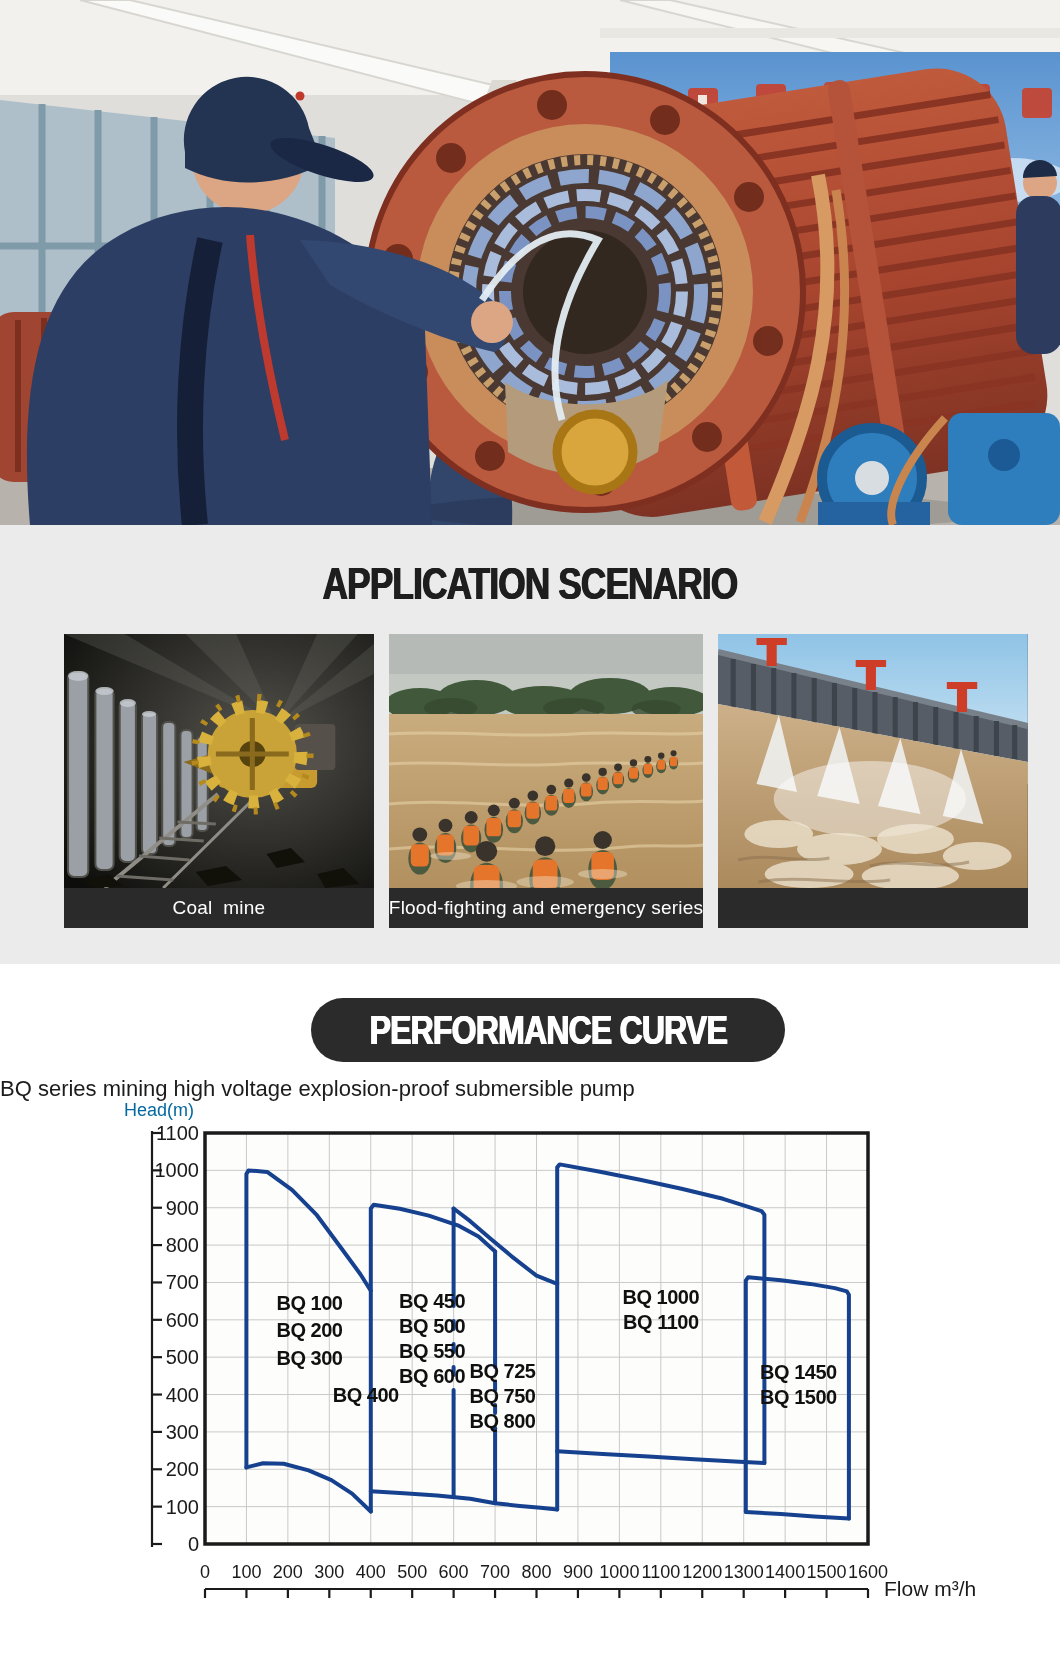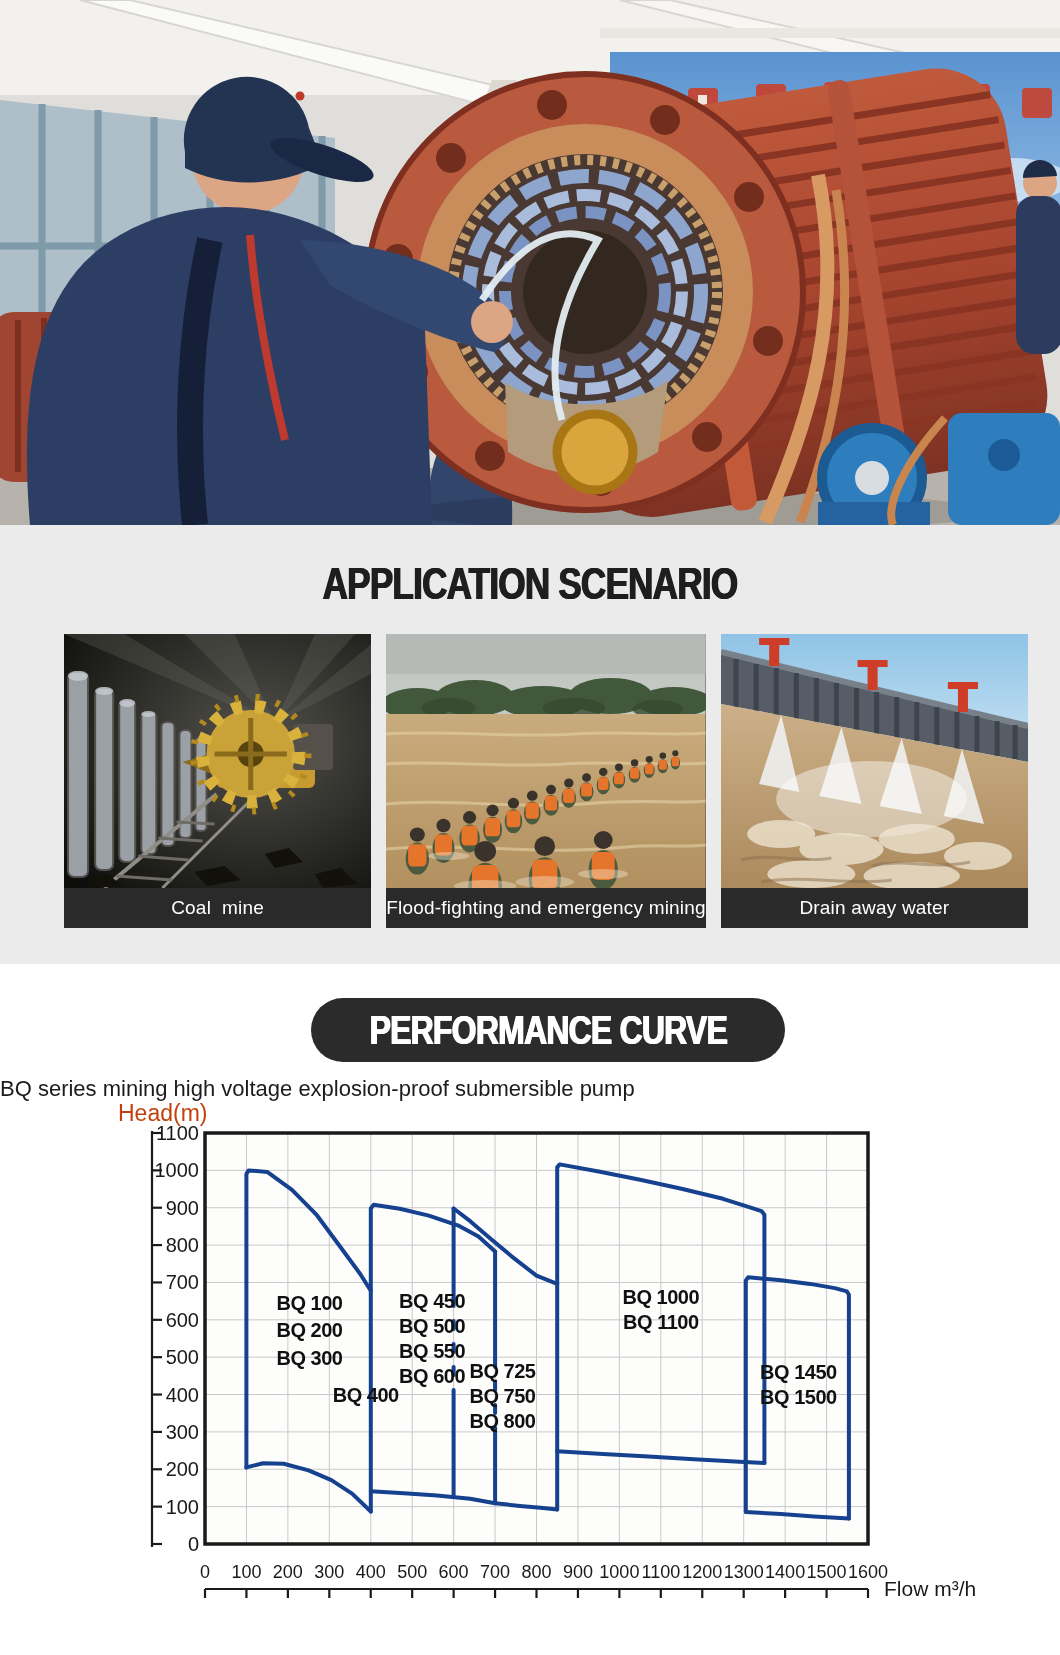--- a/index.html
+++ b/index.html
@@ -19,21 +19,21 @@
   .card svg{display:block;width:100%;height:254px;}
   .caption{height:40px;line-height:40px;text-align:center;color:#ffffff;font-size:19px;
     background:#2a2a2a;white-space:pre;letter-spacing:0.2px;}
   
   .perf{width:1060px;height:691px;position:relative;background:#ffffff;padding-left:36px;}
   .pill{position:absolute;top:34px;left:50%;transform:translateX(-50%);width:474px;height:64px;
     background:#2b2b2b;border-radius:32px;text-align:center;}
   .pill span{color:#fff;font-size:41px;line-height:64px;font-weight:bold;}
   .chart-title{position:absolute;top:112px;left:0;width:100%;
     font-size:22px;color:#1c1c1c;}
-  .head-label{position:absolute;top:136px;left:118px;font-size:23px;color:#c2410c;}
+  .head-label{position:absolute;top:136px;left:124px;font-size:18px;color:#0369a1;}
   #chart-svg{position:absolute;top:156px;left:0;}
   #chart-svg text{font-family:"Liberation Sans",sans-serif;}
 </style>
 </head>
 <body>
 
 <div class="page">
 
   <section class="hero">
     <svg viewBox="0 0 1060 525" width="1060" height="525">
@@ -312,21 +312,21 @@
             <use href="#sld" transform="translate(152,232) scale(2.2)"></use>
             <use href="#sld" transform="translate(208,224) scale(2.0)"></use>
           </g>
           <g fill="#f3ead6" opacity="0.4">
             <ellipse cx="95" cy="252" rx="30" ry="6"></ellipse>
               <ellipse cx="152" cy="248" rx="28" ry="6"></ellipse>
             <ellipse cx="208" cy="240" rx="24" ry="5"></ellipse>
               <ellipse cx="60" cy="222" rx="20" ry="4"></ellipse>
           </g>
         </svg>
-        <figcaption class="caption">Flood-fighting and emergency mining</figcaption>
+        <figcaption class="caption">Flood-fighting and emergency series</figcaption>
       </figure>
 
       <figure class="card">
         <svg viewBox="0 0 306 254" preserveAspectRatio="none">
           <defs>
             <linearGradient id="sky" x1="0" y1="0" x2="0" y2="1">
               <stop offset="0" stop-color="#8fc3e6"></stop>
                 <stop offset="1" stop-color="#d6ebf7"></stop>
             </linearGradient>
             <linearGradient id="wat" x1="0" y1="0" x2="0" y2="1">
@@ -377,21 +377,20 @@
               <ellipse cx="256" cy="222" rx="34" ry="14"></ellipse>
             <ellipse cx="90" cy="240" rx="44" ry="14"></ellipse>
               <ellipse cx="190" cy="242" rx="48" ry="14"></ellipse>
           </g>
           <g stroke="#8a6f4e" stroke-width="3" fill="none" opacity="0.5">
             <path d="M20,226 C50,218 80,230 110,224"></path>
               <path d="M150,232 C180,224 214,236 248,228"></path>
             <path d="M40,248 C80,240 130,252 170,246"></path>
           </g>
         </svg>
-        <figcaption class="caption">Drain away water</figcaption>
       </figure>
 
     </div>
   </section>
 
   <section class="perf">
     <div class="pill">
       <span class="condense">PERFORMANCE CURVE</span>
     </div>
     <div class="chart-title">BQ series mining high voltage explosion-proof submersible pump</div>

